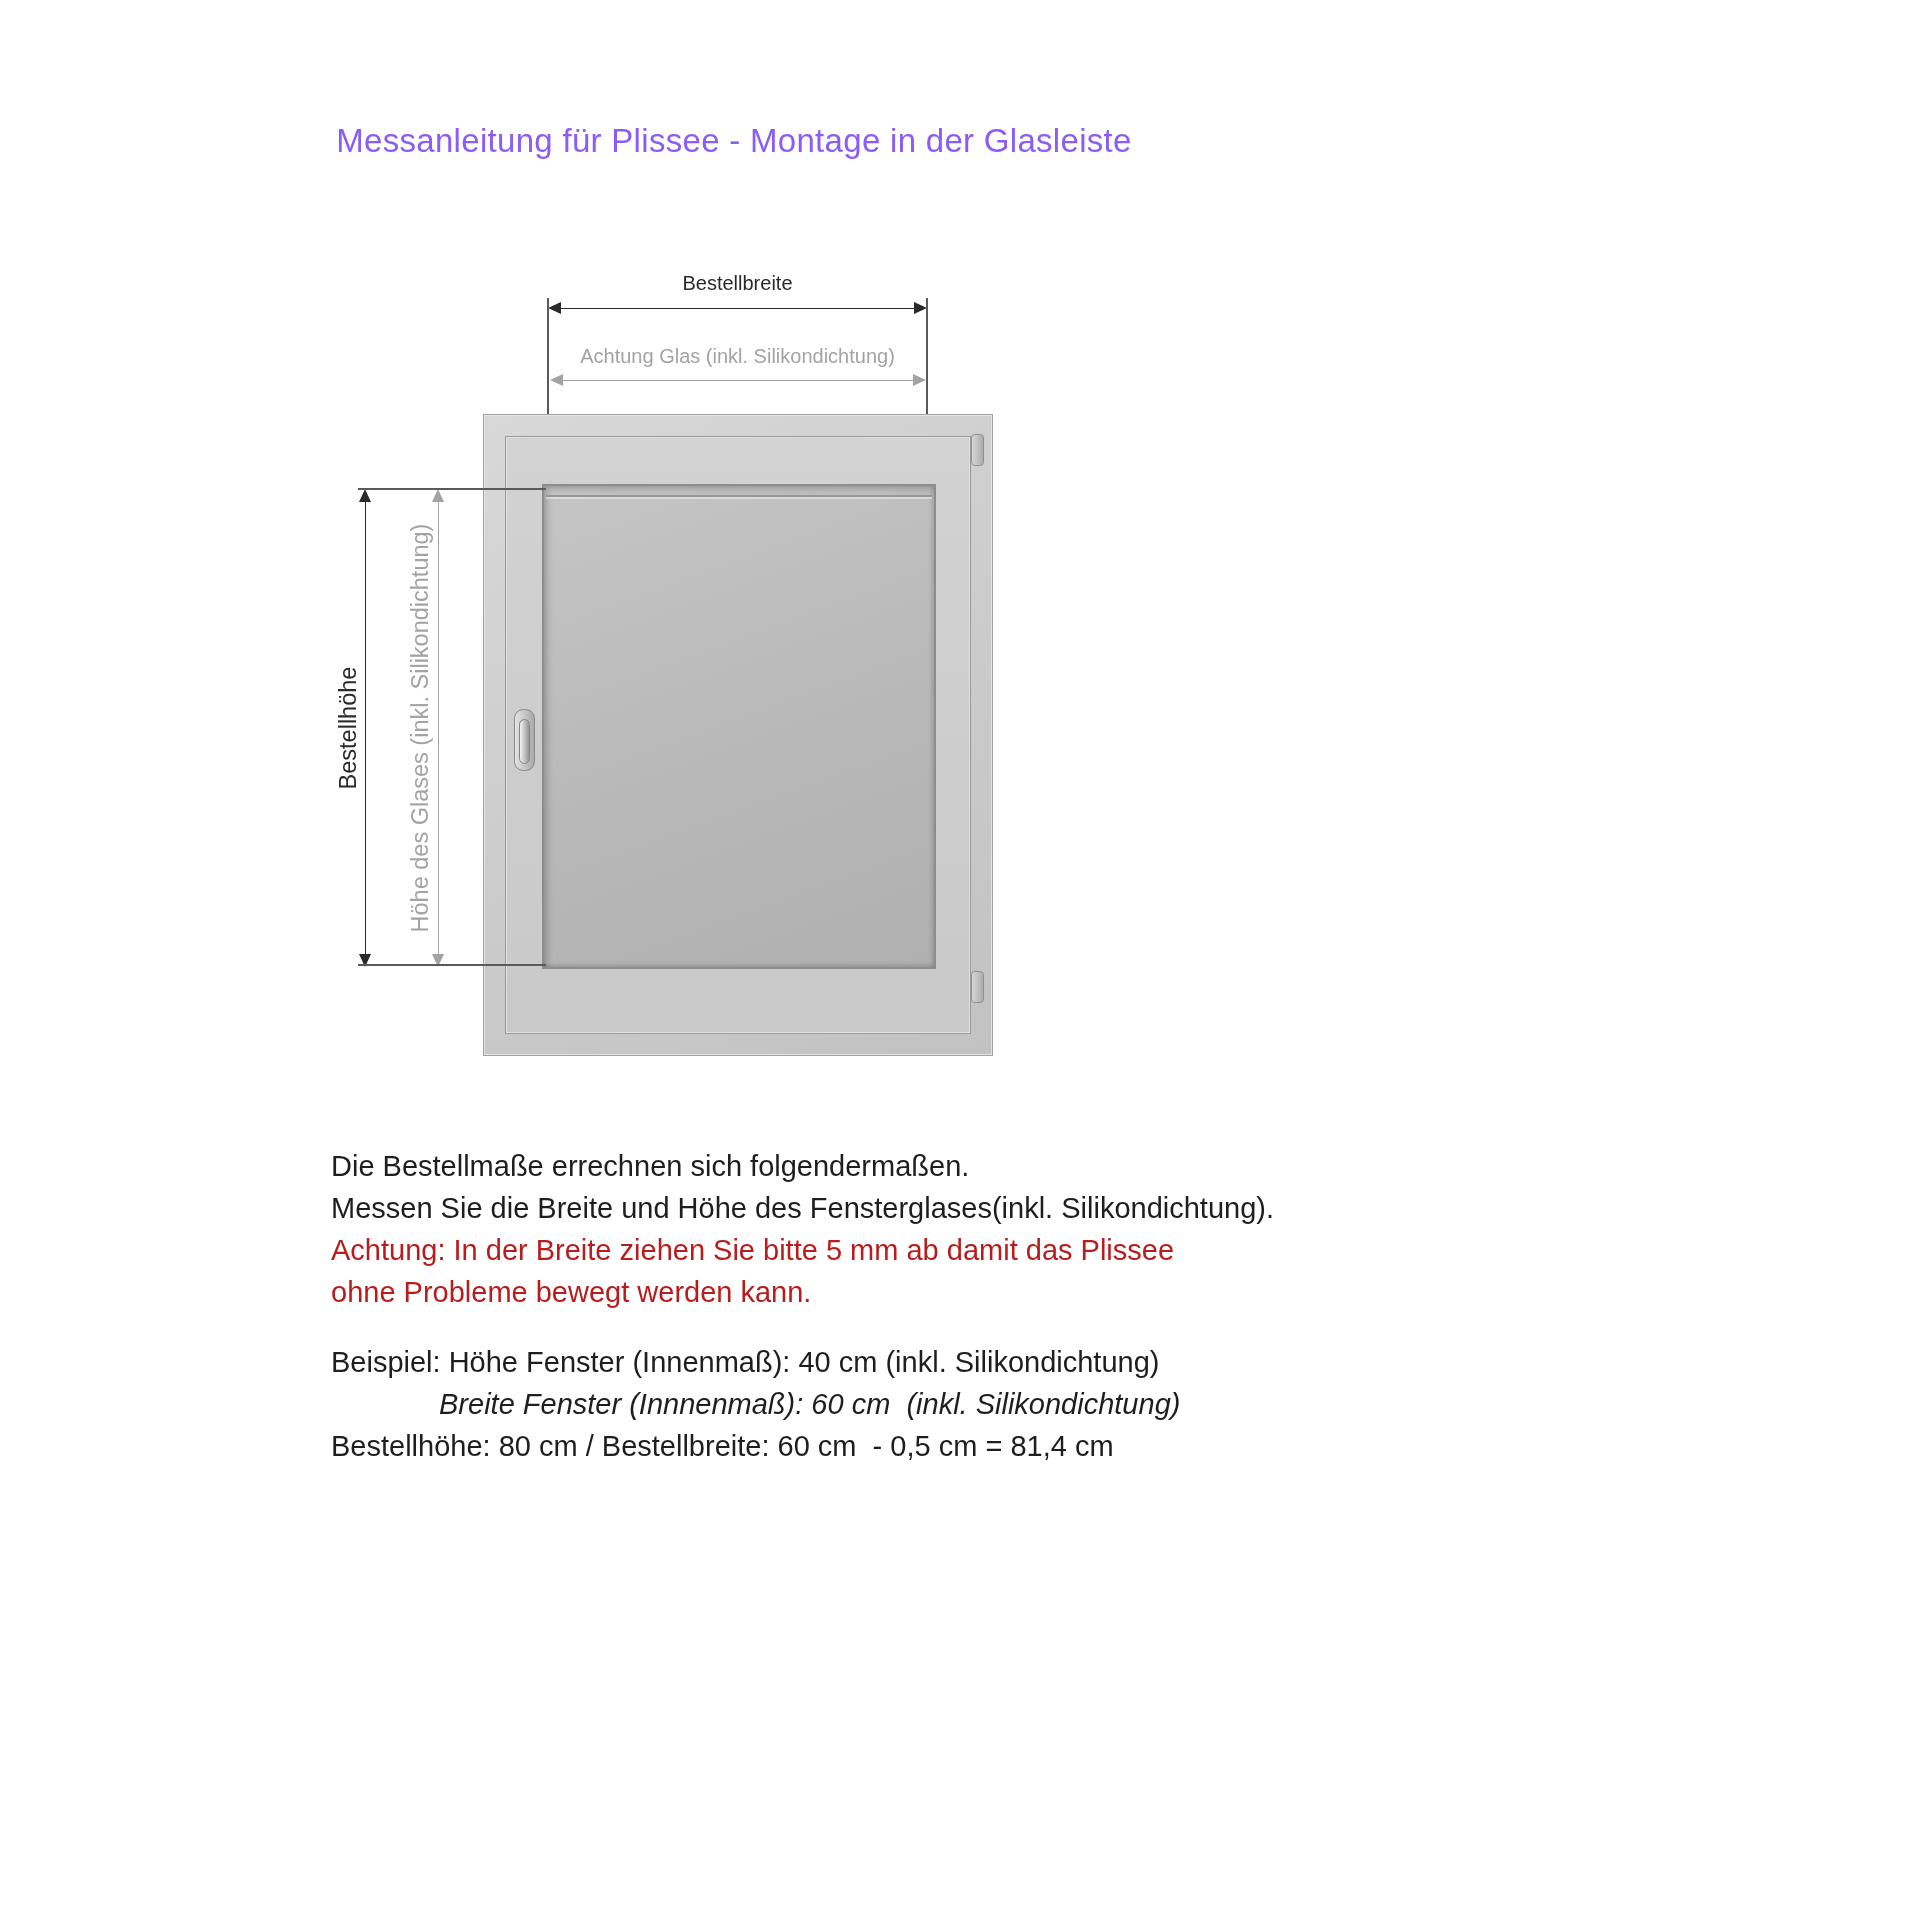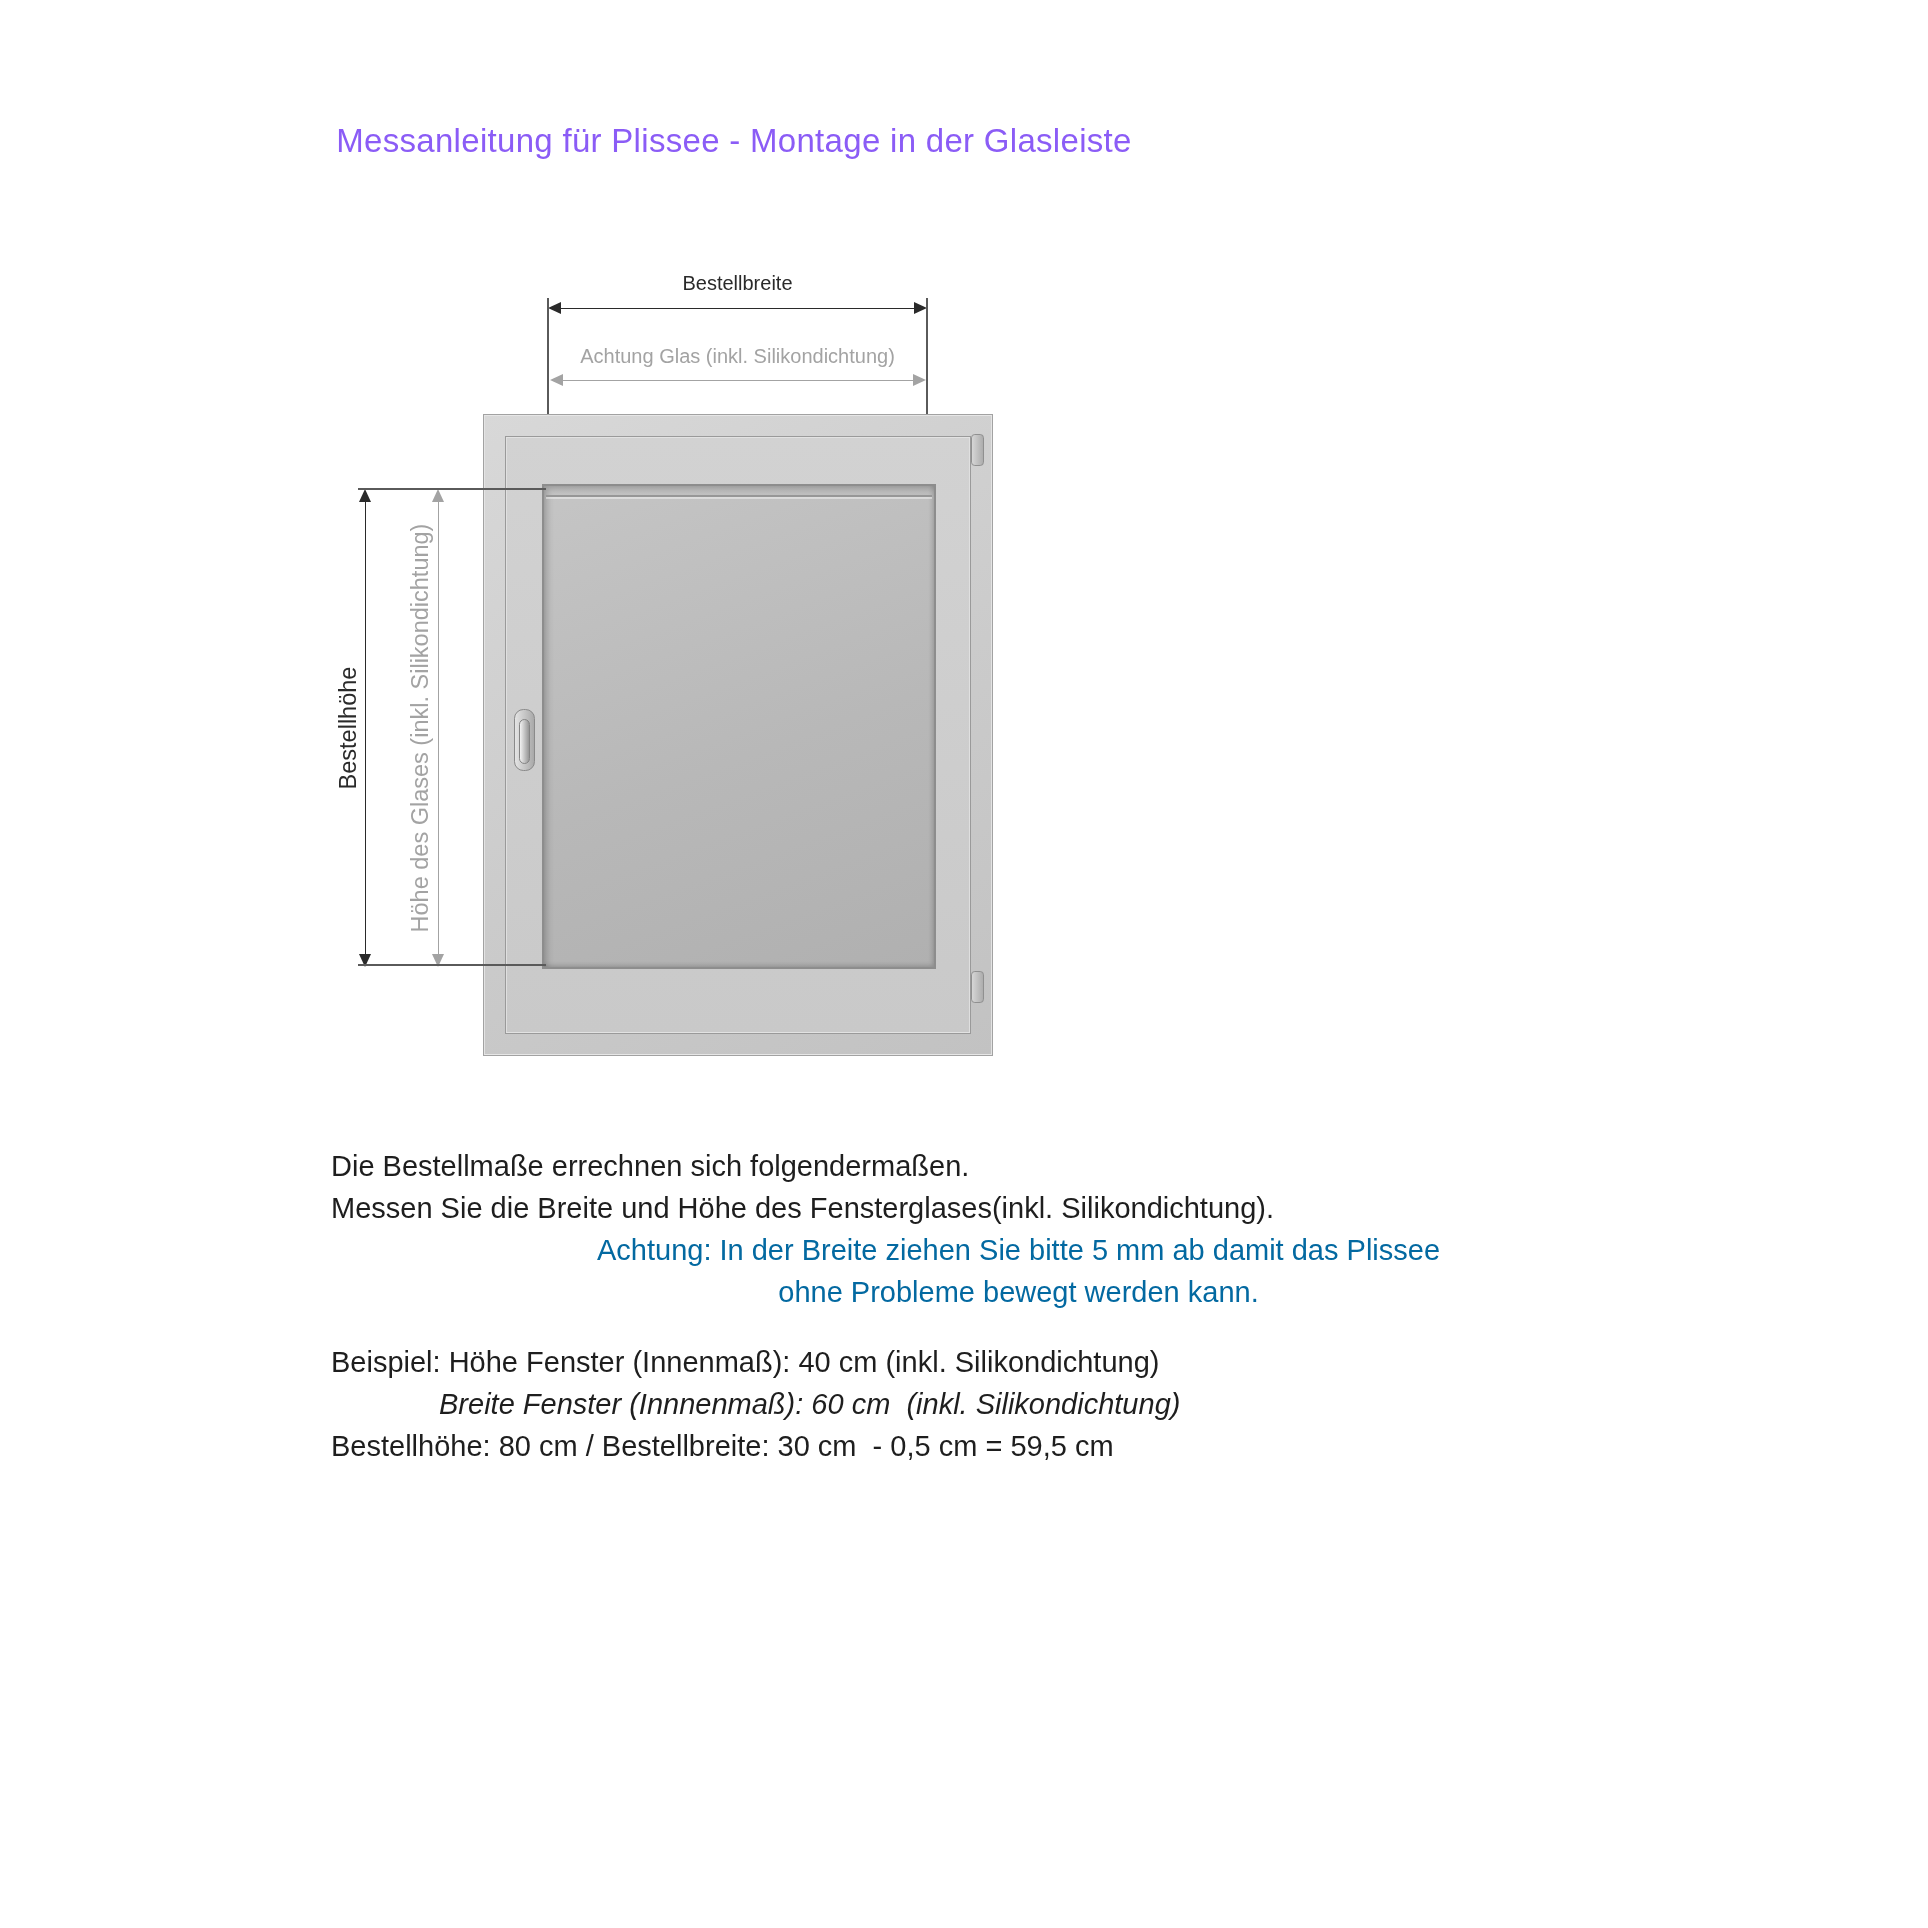--- a/index.html
+++ b/index.html
@@ -111,21 +111,21 @@
 
   
   .instructions {
     position: absolute;
     left: 331px; top: 1145px; width: 1375px;
     font-size: 29px;
     line-height: 42px;
     color: #1e1e1e;
   }
   .instructions .line { white-space: pre-wrap; }
-  .warning { color: #0369a1; text-align: center; }
+  .warning { color: #b91c1c; }
   .spacer { height: 28px; }
   .indent { padding-left: 108px; font-style: italic; }
 </style>
 </head>
 <body>
 
 <div class="page-title">Messanleitung für Plissee - Montage in der Glasleiste</div>
 
 <div class="dim-label-h c-black" style="left:549px; top:272px; width:377px;">Bestellbreite</div>
 
@@ -178,15 +178,15 @@
 <div class="ext-line" style="left:358px; top:964px; width:188px; height:1.9px;"></div>
 
 <div class="instructions">
   <div class="line">Die Bestellmaße errechnen sich folgendermaßen.</div>
   <div class="line">Messen Sie die Breite und Höhe des Fensterglases(inkl. Silikondichtung).</div>
   <div class="line warning">Achtung: In der Breite ziehen Sie bitte 5 mm ab damit das Plissee</div>
   <div class="line warning">ohne Probleme bewegt werden kann.</div>
   <div class="spacer"></div>
   <div class="line">Beispiel: Höhe Fenster (Innenmaß): 40 cm (inkl. Silikondichtung)</div>
   <div class="line indent">Breite Fenster (Innnenmaß): 60 cm  (inkl. Silikondichtung)</div>
-  <div class="line">Bestellhöhe: 80 cm / Bestellbreite: 30 cm  - 0,5 cm = 59,5 cm</div>
+  <div class="line">Bestellhöhe: 80 cm / Bestellbreite: 60 cm  - 0,5 cm = 81,4 cm</div>
 </div>
 
 
 </body></html>

